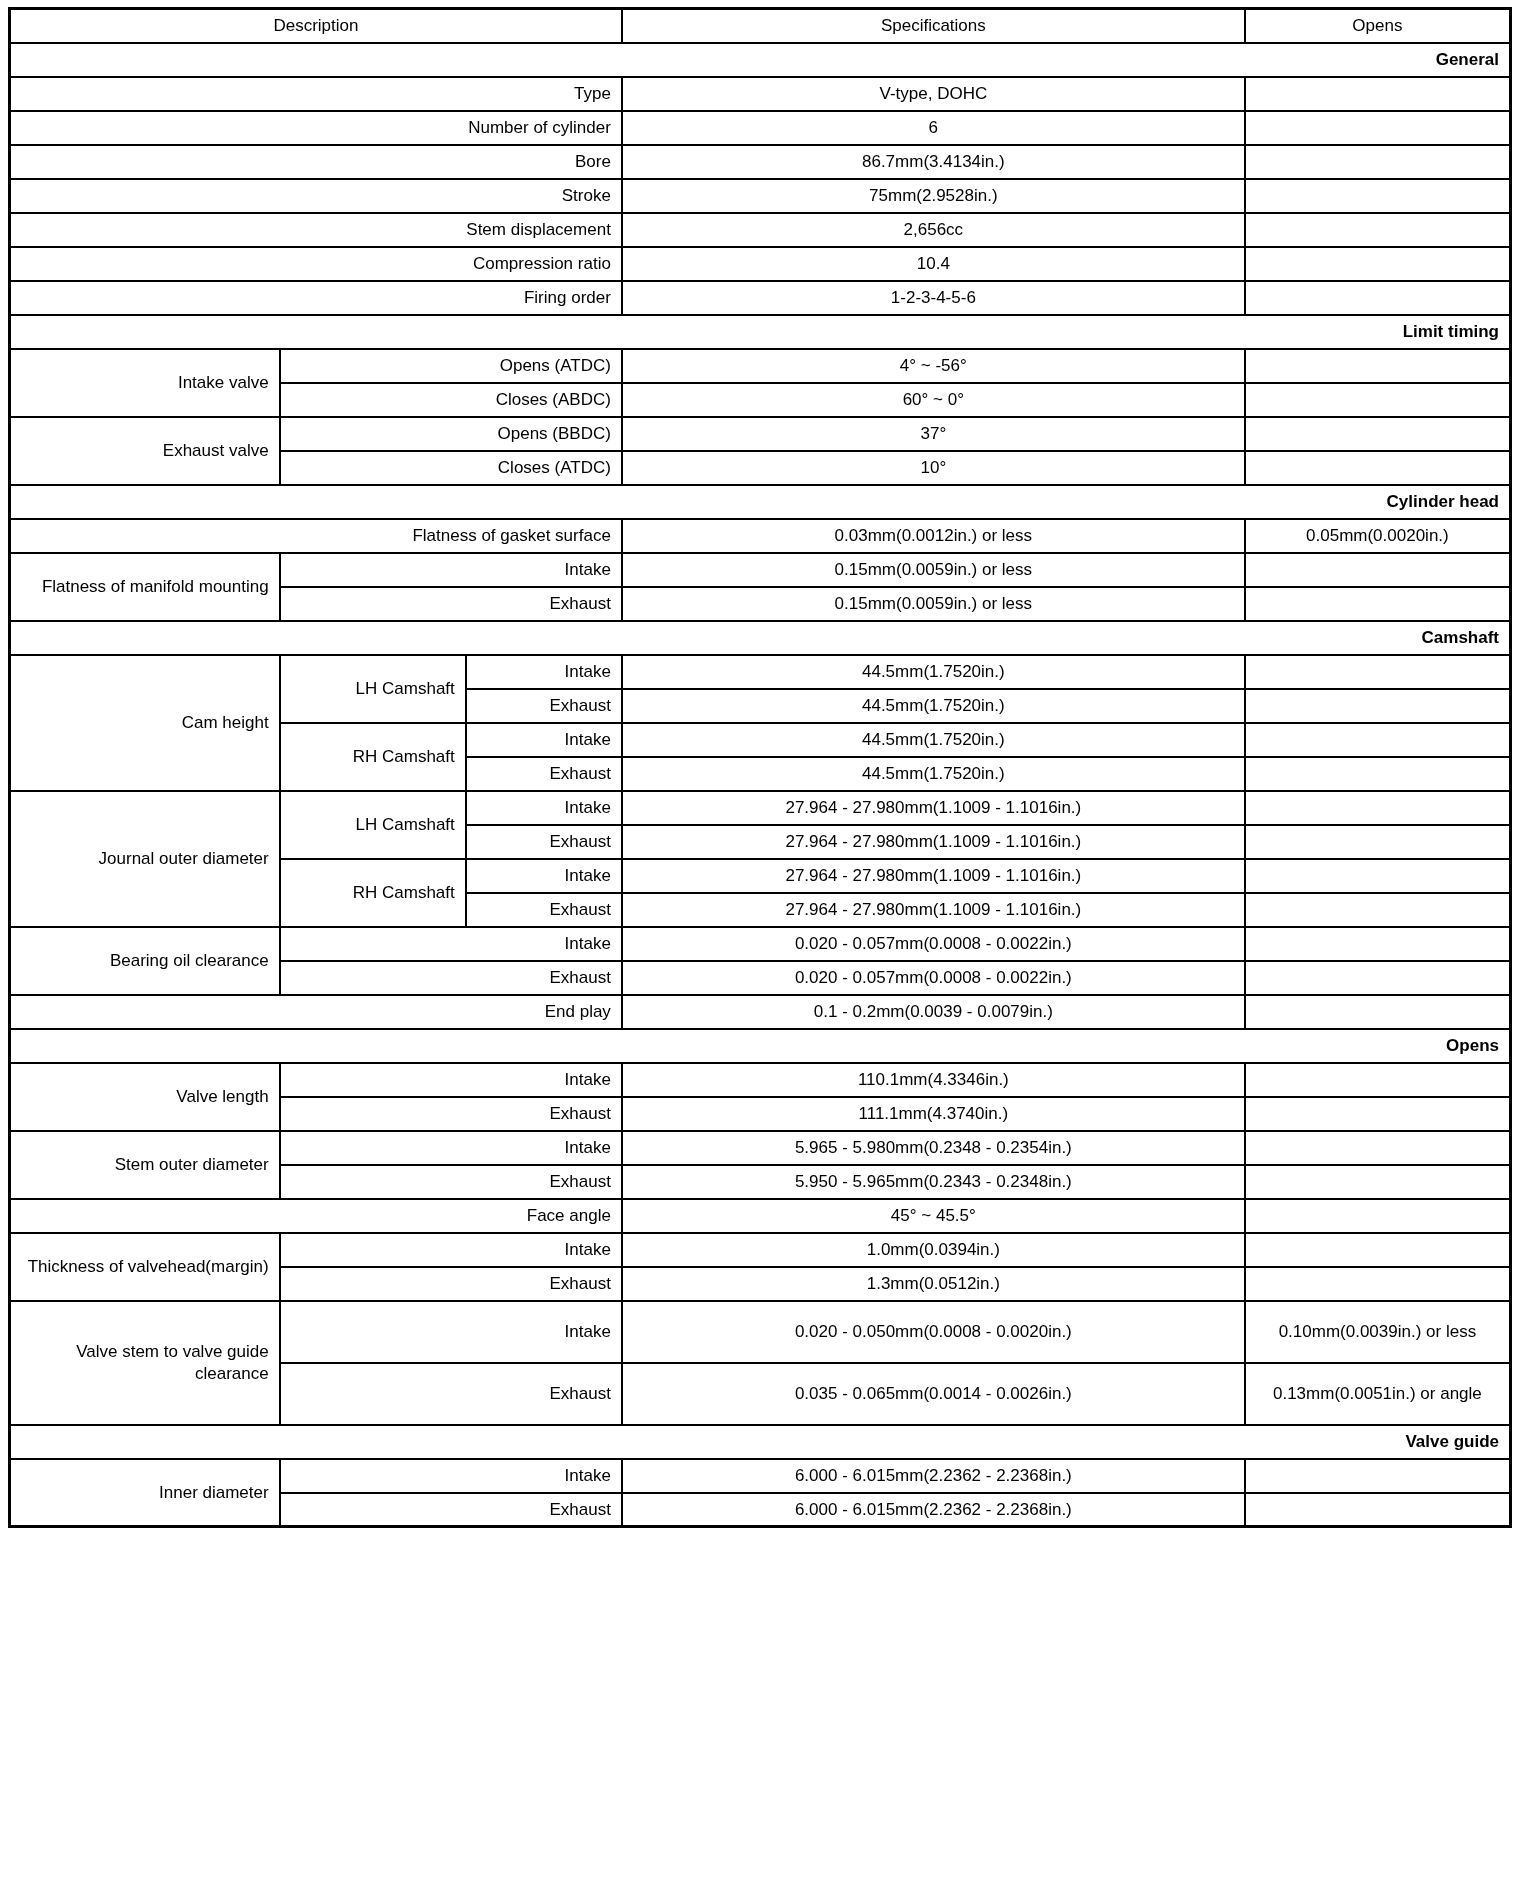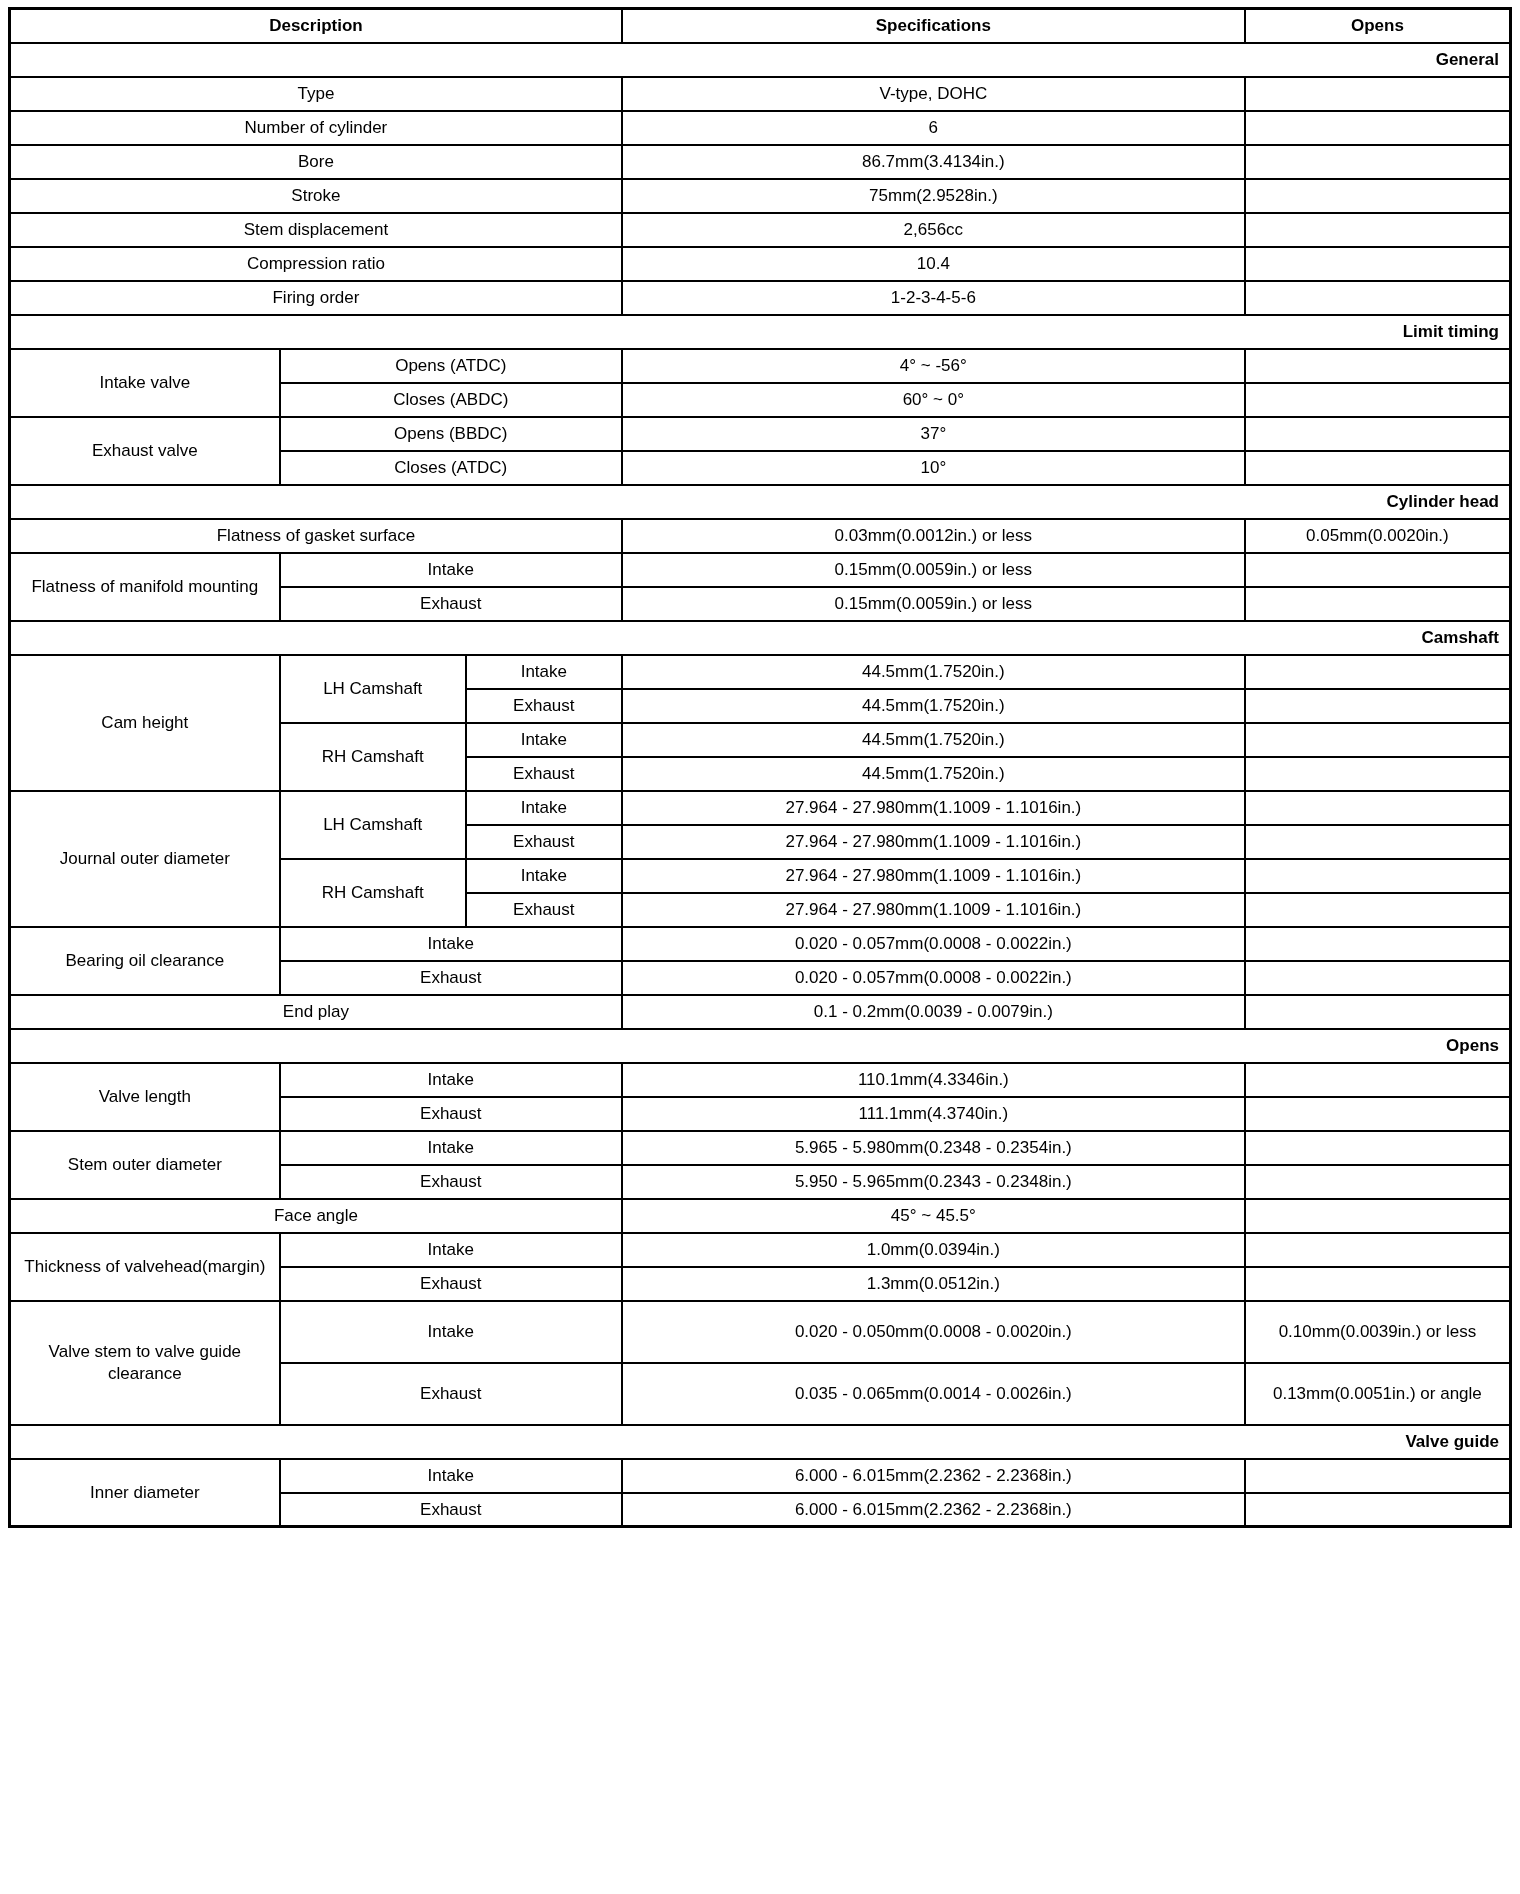--- a/index.html
+++ b/index.html
@@ -25,30 +25,30 @@
   }
   th, td {
     border: 2px solid #000;
     padding: 4px 10px;
     height: 34px;
     box-sizing: border-box;
     overflow: hidden;
     background: #ffffff;
   }
   th {
-    font-weight: bold;
+    font-weight: normal;
     vertical-align: middle;
   }
   td.sec {
     font-weight: bold;
     text-align: right;
     vertical-align: middle;
   }
   td.desc {
-    text-align: center;
+    text-align: right;
     vertical-align: middle;
   }
   td.spec, td.limit {
     text-align: center;
     vertical-align: middle;
   }
   tr.tall td {
     height: 62px;
   }
 </style>

